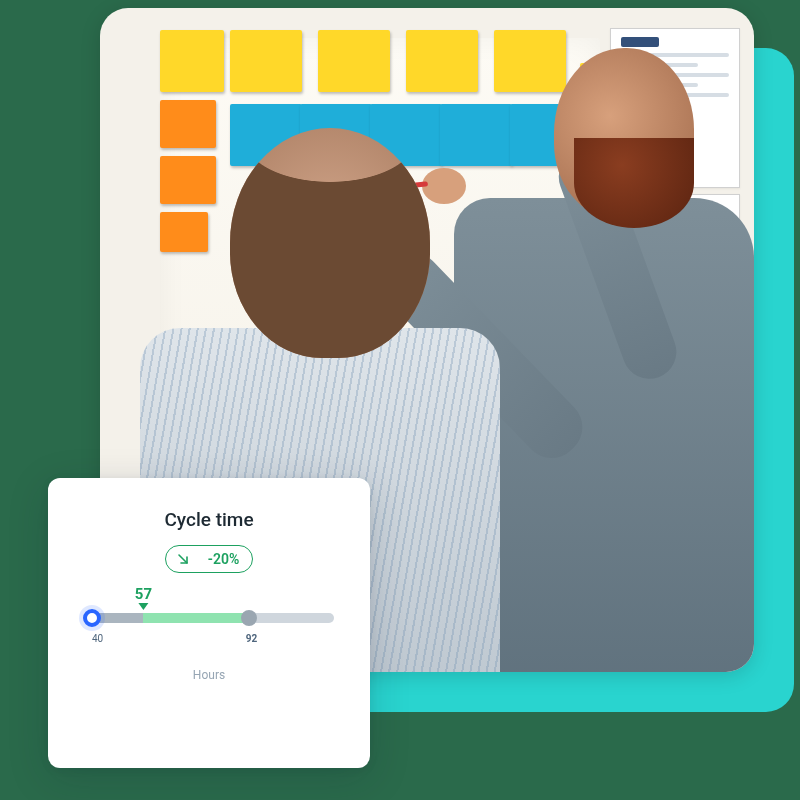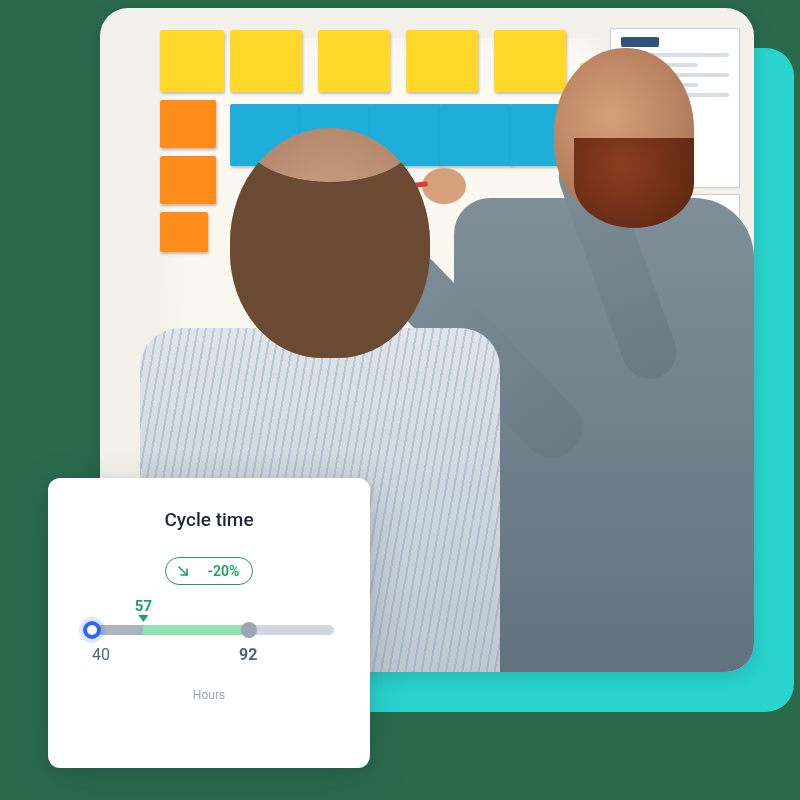--- a/index.html
+++ b/index.html
@@ -63,35 +63,35 @@
 
   
   .card {
     position:absolute; left:48px; top:478px; width:322px; height:290px;
     background:#fff; border-radius:12px;
     box-shadow:0 10px 40px rgba(18,32,50,.18), 0 2px 8px rgba(18,32,50,.08);
     padding:26px 28px 4px; display:flex; flex-direction:column; align-items:center;
   }
   .card-title { font-size:19px; color:#1e2a33; font-weight:500; margin-top:4px; }
   .badge {
-    margin-top:26px; display:inline-flex; align-items:center; gap:19px;
+    margin-top:14px; display:inline-flex; align-items:center; gap:19px;
     border:1.5px solid #1da160; color:#1da160; font-size:14px; font-weight:600;
     padding:5px 13px 5px 11px; border-radius:999px;
   }
   .badge svg { width:12px; height:12px; }
   .slider-wrap { margin-top:40px; width:242px; position:relative;margin-left:8px; }
   .value-marker { position:absolute; left:0; top:-28px; transform:translateX(-50%); text-align:center; font-size:15px; font-weight:700; color:#1da160; }
   .value-marker .caret { display:block; margin:0 auto; width:0;height:0;border-left:5px solid transparent;border-right:5px solid transparent;border-top:7px solid #1da160; }
   .track { position:relative; height:10px; background:#cfd6dd; border-radius:6px; }
   .fill-a { position:absolute; left:0; top:0; height:10px; background:#aab5bf; border-radius:6px 0 0 6px; }
   .fill-b { position:absolute; top:0; height:10px; background:#8fe3b0; }
   .thumb-a,.thumb-b { position:absolute; top:50%; transform:translate(-50%,-50%); width:18px; height:18px; border-radius:50%; background:#fff; }
   .thumb-a { border:4px solid #2a66ff; box-shadow:0 0 0 4px rgba(42,102,255,.15); }
   .thumb-b { background:#9aa6b1; width:16px; height:16px; }
-  .scale { display:flex; justify-content:space-between; margin-top:10px; font-size:16px; color:#4f667d; }
+  .scale { display:flex; justify-content:space-between; margin-top:10px; font-size:10px; color:#4f667d; }
   .scale .min {} .scale .max {}
   .unit { margin-top:24px; font-size:12px; color:#97a6b4; }
 </style>
 </head>
 <body>
 
 <div class="stage">
   <div class="teal-backer"></div>
 
   <div class="photo" aria-label="Two people looking at sticky notes and wireframe mockups on a whiteboard">

